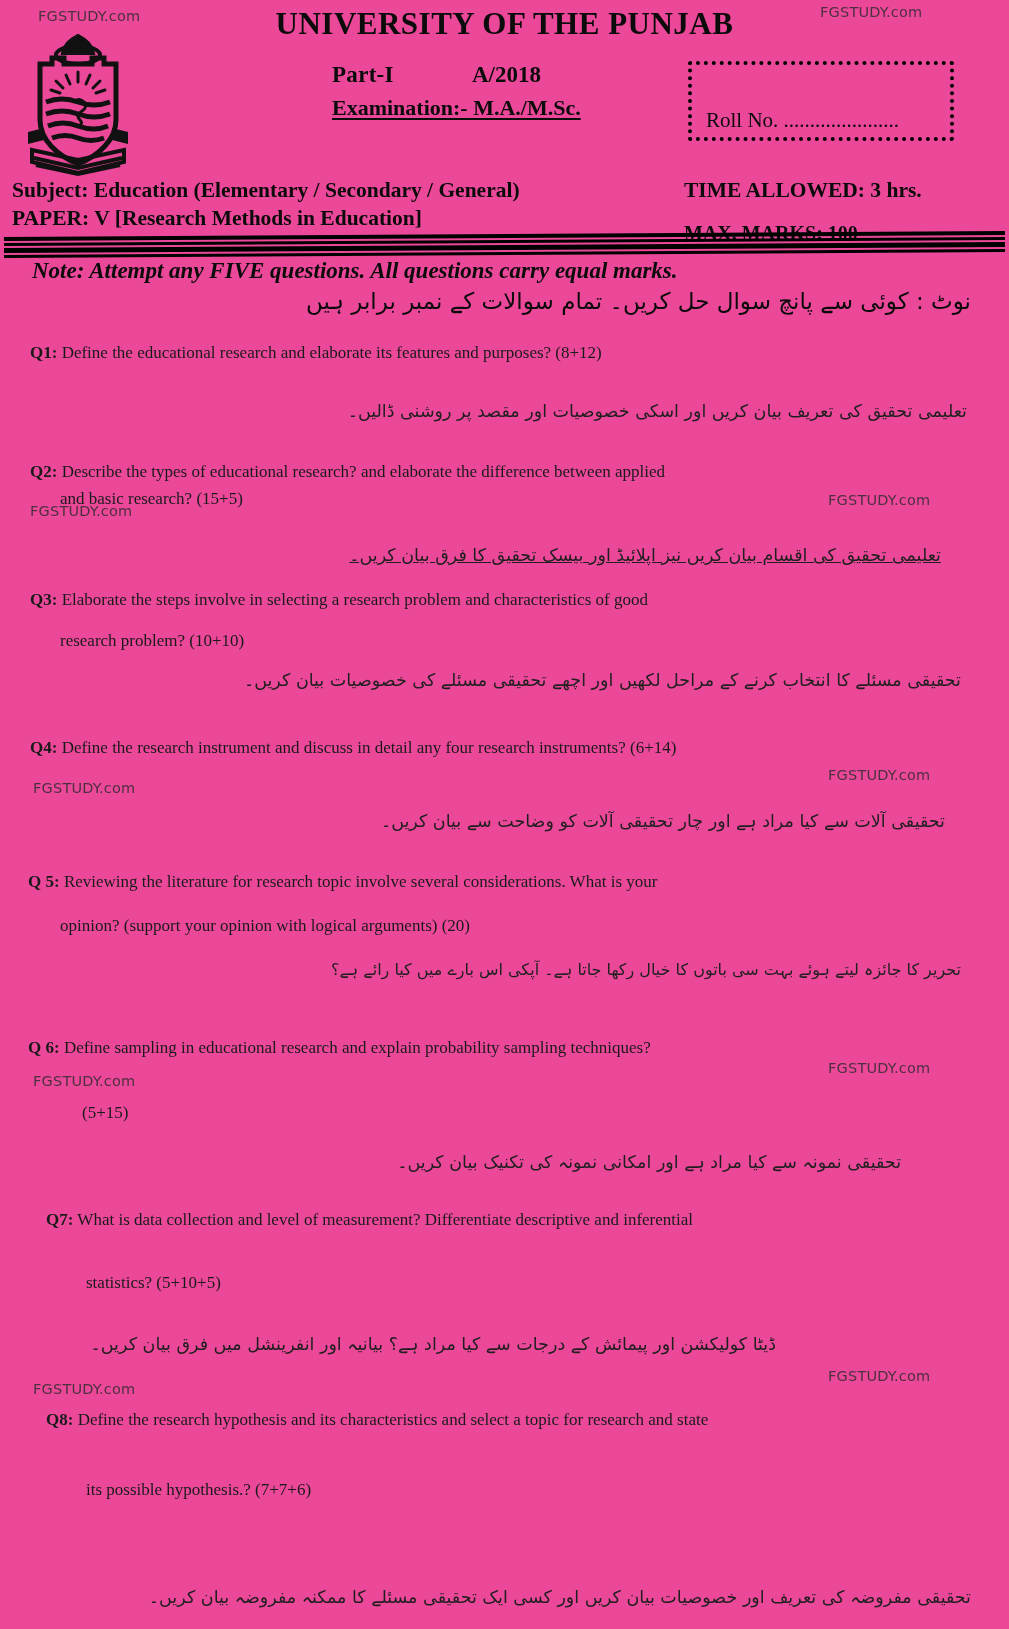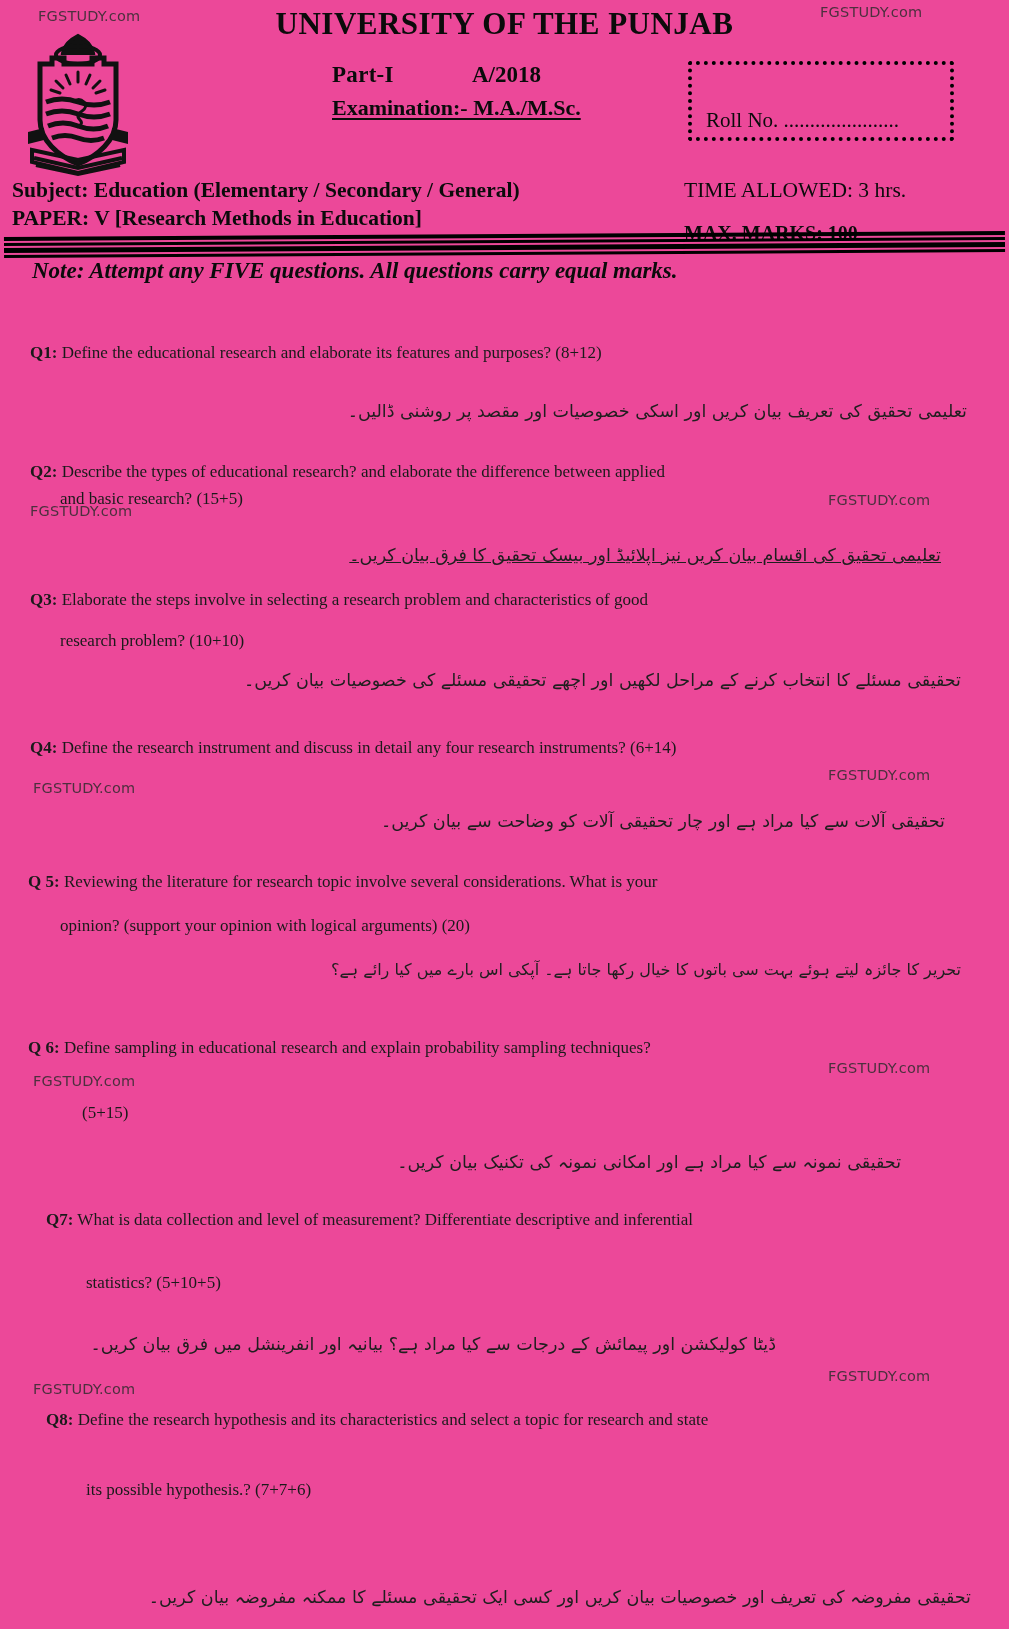--- a/index.html
+++ b/index.html
@@ -104,21 +104,21 @@
     left: 12px;
     top: 206px;
     font-weight: bold;
     font-size: 21.5px;
     white-space: nowrap;
   }
   .time-line {
     position: absolute;
     left: 684px;
     top: 178px;
-    font-weight: normal;
+    font-weight: bold;
     font-size: 21.5px;
     white-space: nowrap;
   }
   .marks-line {
     position: absolute;
     left: 684px;
     top: 222px;
     font-weight: bold;
     font-size: 20px;
     white-space: nowrap;
@@ -255,20 +255,21 @@
   <div class="marks-line">MAX. MARKS: 100</div>
 
   <div class="rules">
     <div class="r r1"></div>
       <div class="r r2"></div>
       <div class="r r3"></div>
       <div class="r r4"></div>
   </div>
 
   <div class="note-en">Note: Attempt any FIVE questions. All questions carry equal marks.</div>
+  <div class="note-ur">نوٹ : کوئی سے پانچ سوال حل کریں۔ تمام سوالات کے نمبر برابر ہیں</div>
 
   <div class="q-en" style="left:30px;  top:343px;">
     <b>Q1:</b>
     <span>Define the educational research and elaborate its features and purposes? (8+12)</span>
   </div>
   <div class="q-ur" style="right:42px; top:401px;">تعلیمی تحقیق کی تعریف بیان کریں اور اسکی خصوصیات اور مقصد پر روشنی ڈالیں۔</div>
 
   <div class="q-en" style="left:30px;  top:462px;">
     <b>Q2:</b>
     <span>Describe the types of educational research? and elaborate the difference between applied</span>

